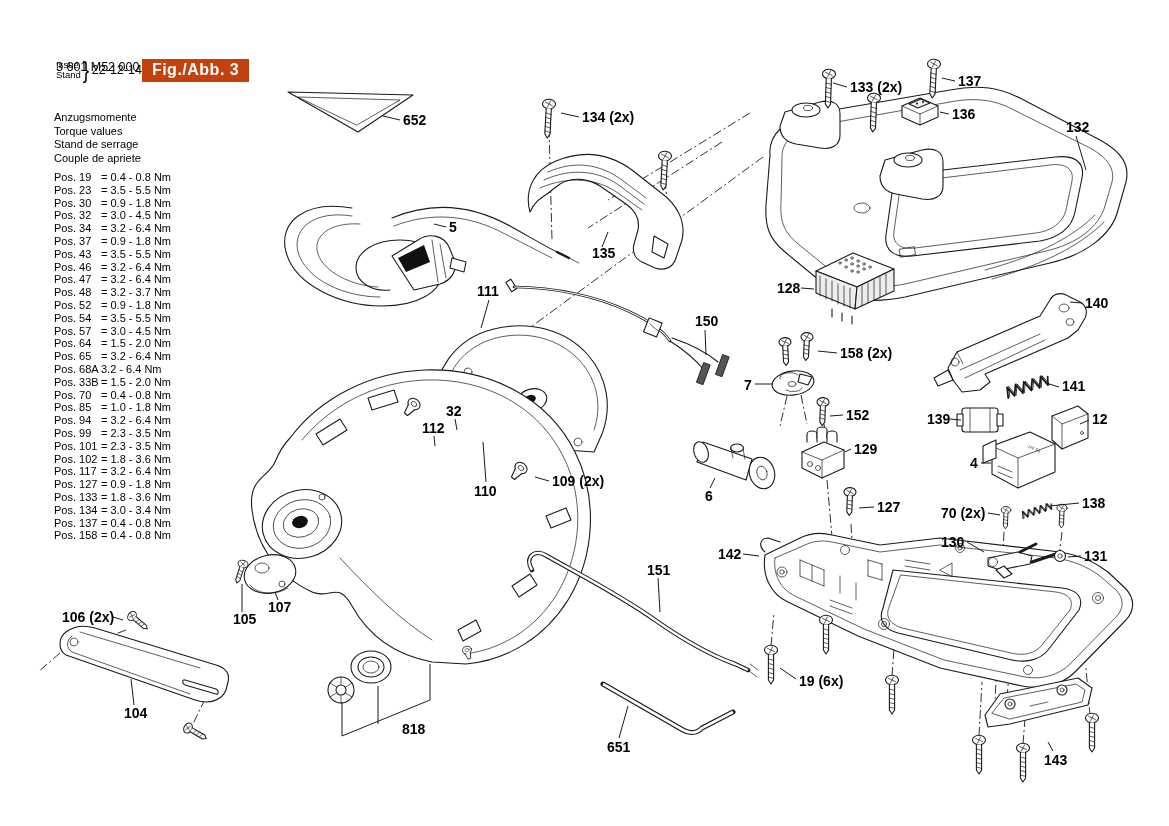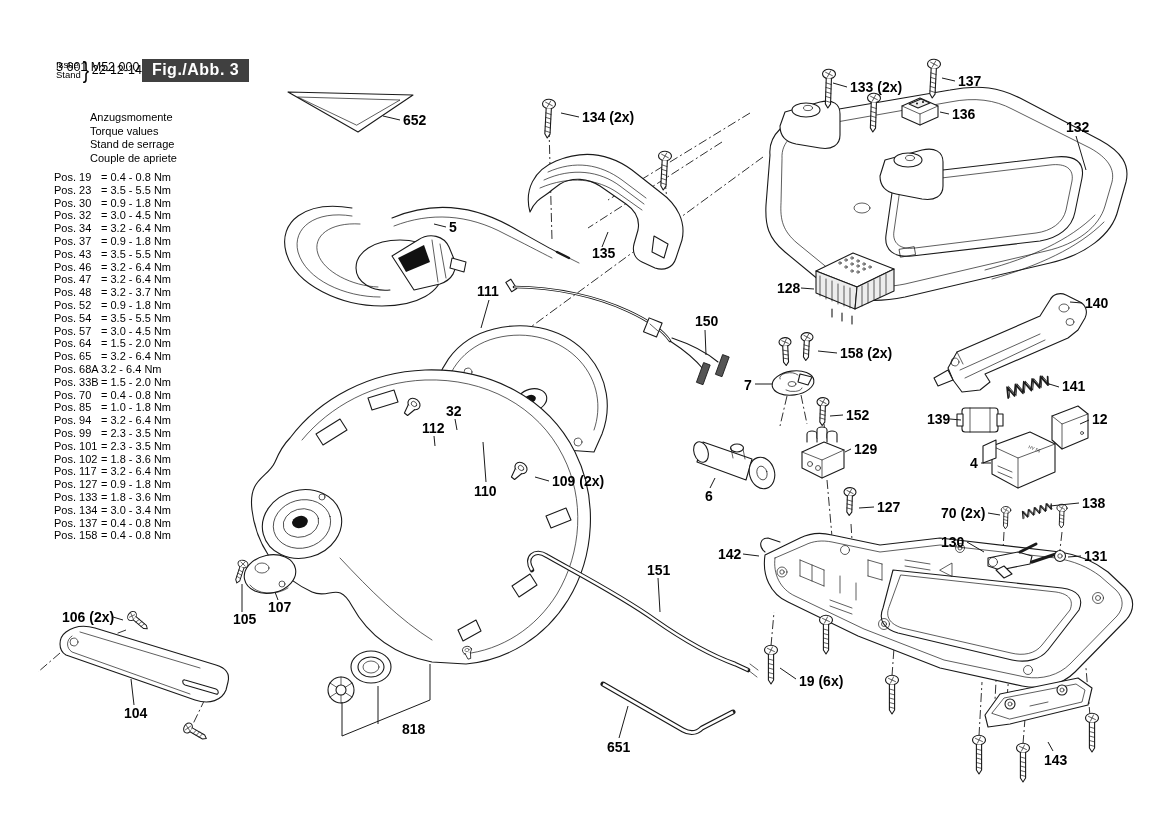--- a/index.html
+++ b/index.html
@@ -15,24 +15,24 @@
   .dd{fill:none;stroke:#1a1a1a;stroke-width:.9;stroke-dasharray:9 3 2 3;}
   .ld{stroke:#1a1a1a;stroke-width:1;}
   .plabel{font:700 14px "Liberation Sans",sans-serif;fill:#000;}
   .tiny{font:4.5px "Liberation Sans",sans-serif;fill:#333;}
   
   #partnum{position:absolute;left:56px;top:36px;font-size:12.5px;margin-top:24px;}
   #issue-row{position:absolute;left:56px;top:56px;display:flex;align-items:center;}
   .iss-lines{font-size:9.5px;line-height:10.5px;}
   .brace{font-size:24px;font-weight:400;margin:0 2px 0 1px;transform:scaleX(.8);}
   .date{font-size:12.5px;}
-  #figbox{background:#404040;color:#fff;font-size:16px;font-weight:700;padding:2px 10px 3px 10px;letter-spacing:.5px;}
+  #figbox{background:#c2410c;color:#fff;font-size:16px;font-weight:700;padding:2px 10px 3px 10px;letter-spacing:.5px;}
   
   #torque{position:absolute;left:54px;top:111px;font-size:11px;}
-  #torque .titles{line-height:13.5px;margin-left:36px;}
+  #torque .titles{line-height:13.5px;}
   #torque .rows{margin-top:6px;line-height:12.8px;}
   .trow .pos{display:inline-block;width:47px;}
   
   #mods{position:absolute;left:54px;top:736px;font-size:11px;line-height:13px;}
 </style>
 </head>
 <body>
 
 <div id="stage">
 

